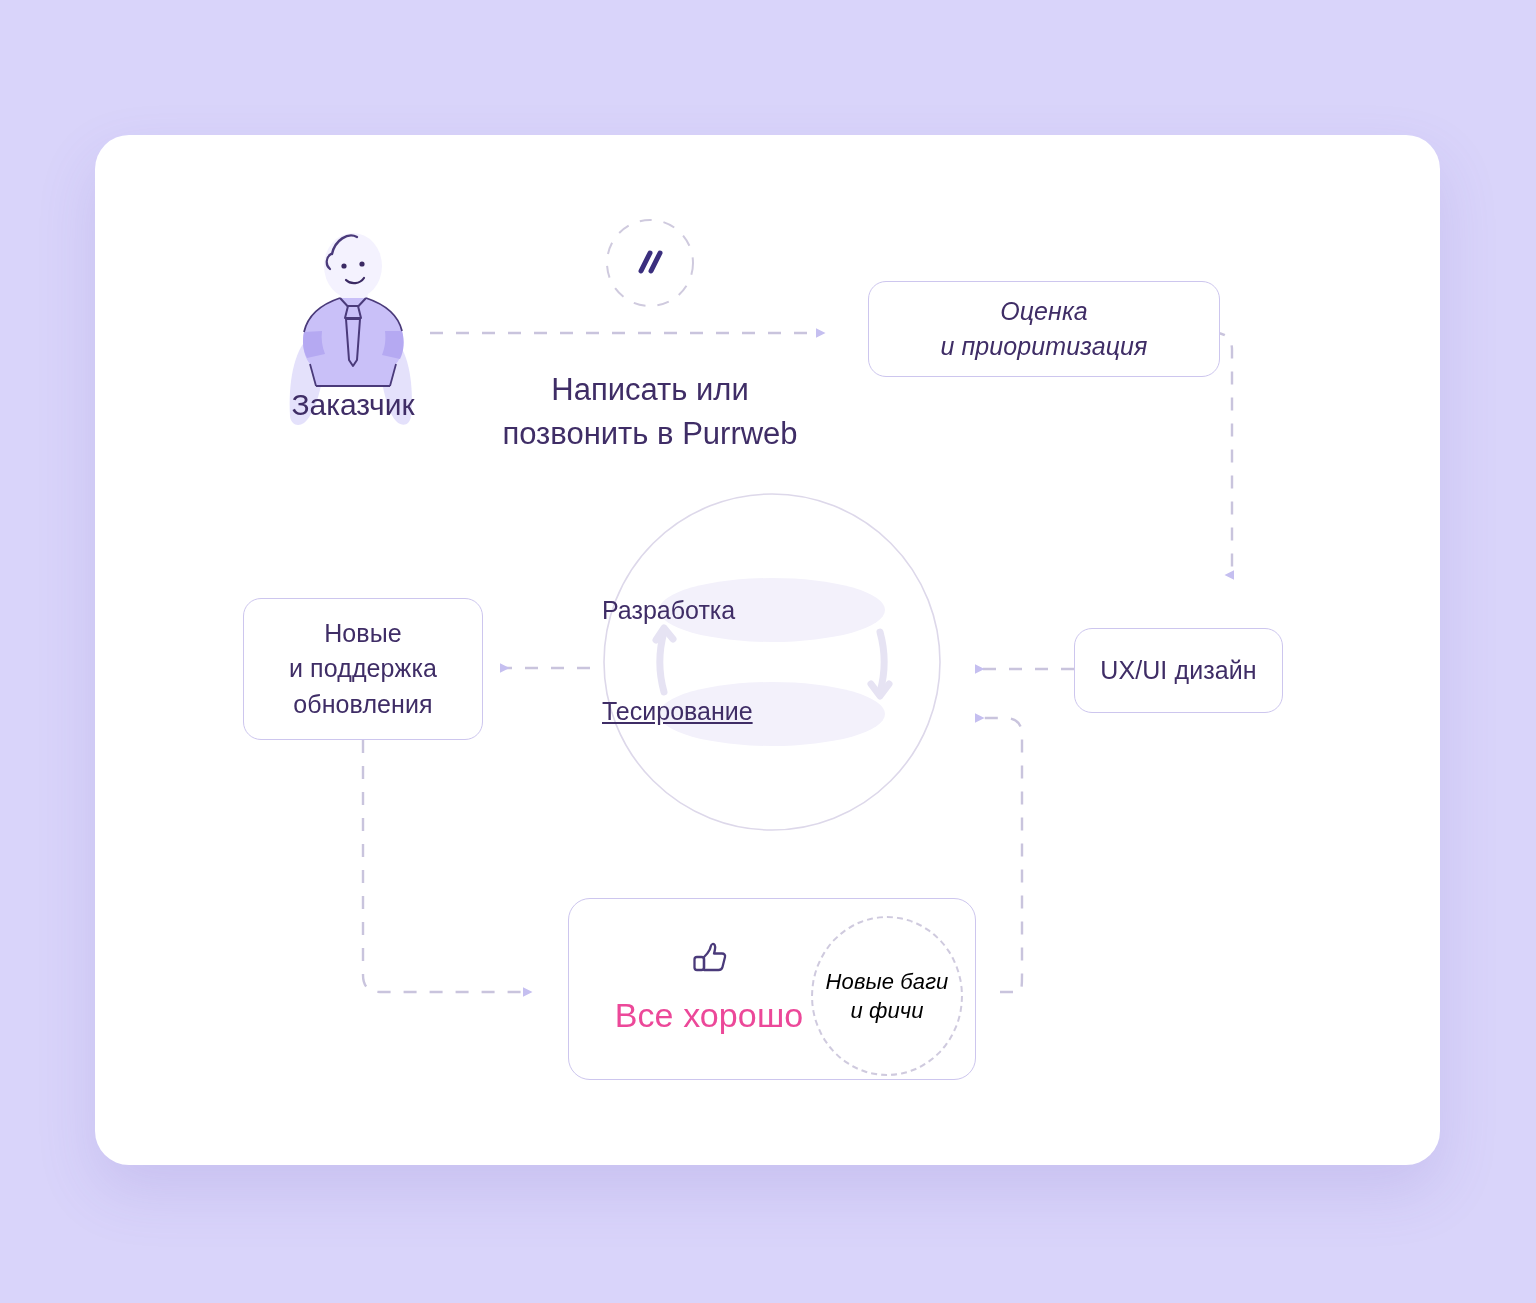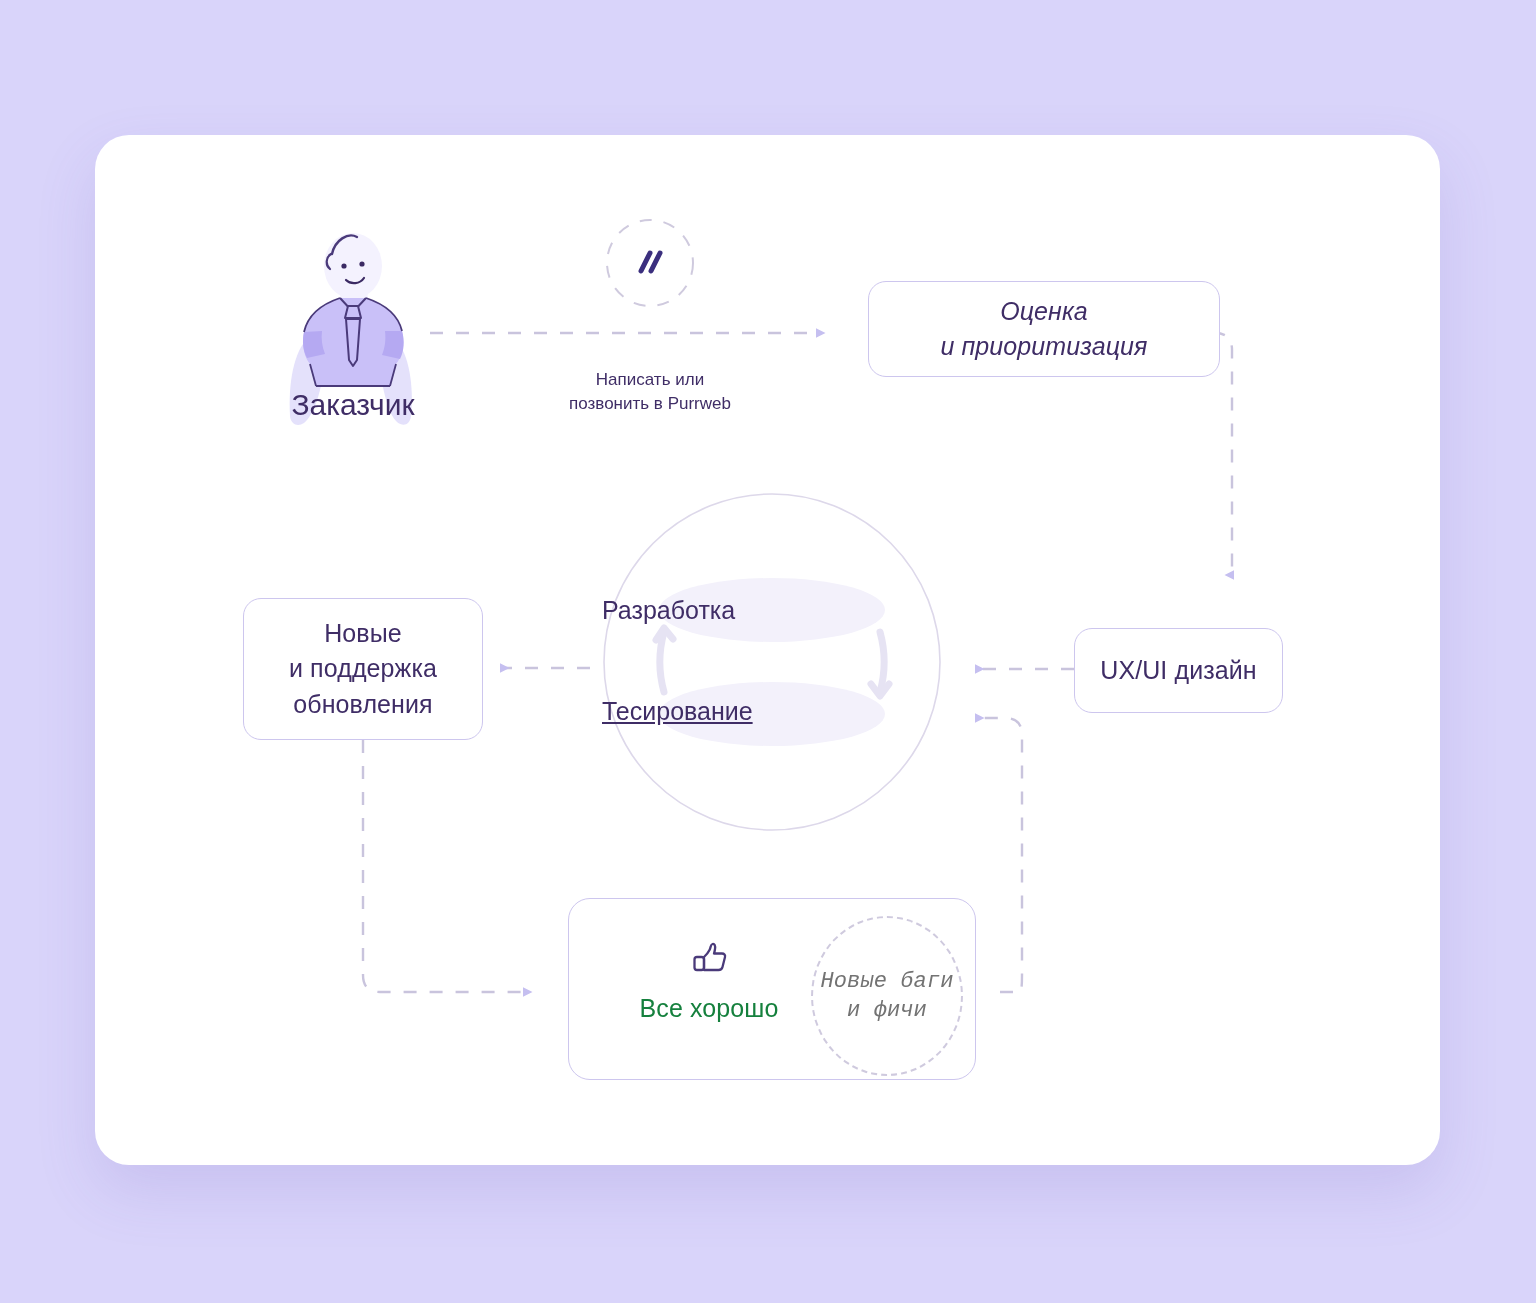--- a/index.html
+++ b/index.html
@@ -91,21 +91,21 @@
     font-size: 30px;
   }
 
   
   #edge-caption {
     position: absolute;
     left: 490px; top: 368px;
     width: 320px;
     text-align: center;
     color: #3f2d66;
-    font-size: 17px;
+    font-size: 31px;
     line-height: 1.42;
   }
 
   
   #brand-badge {
     position: absolute;
     left: 603px; top: 216px;
     width: 94px; height: 94px;
   }
 
@@ -132,39 +132,38 @@
   #thumbs-block {
     position: absolute;
     left: 40px; top: 38px;
     width: 200px;
     text-align: center;
   }
 
   #thumbs-icon { display: block; margin: 0 auto 10px; }
 
   #thumbs-label {
-    color: #15803d;
-    font-size: 25px;
+    color: #ec4899;
+    font-size: 34px;
   }
 
   #bugs-bubble {
     position: absolute;
     left: 242px; top: 17px;
     width: 152px; height: 160px;
     border: 2px dashed #cfcade;
     border-radius: 50%;
     display: flex;
     align-items: center;
     justify-content: center;
     text-align: center;
     font-style: italic;
     font-size: 22px;
     line-height: 1.34;
-    color: #737373;
-    font-family: Liberation Mono, monospace;
+    color: #000000;
   }
 </style>
 </head>
 <body>
 
 <div id="card"></div>
 
 <svg id="wires" viewBox="0 0 1536 1303" xmlns="http://www.w3.org/2000/svg">
   <defs>
     <marker id="ar-right" markerWidth="11" markerHeight="11" refX="2" refY="5.5" orient="auto" markerUnits="userSpaceOnUse">

